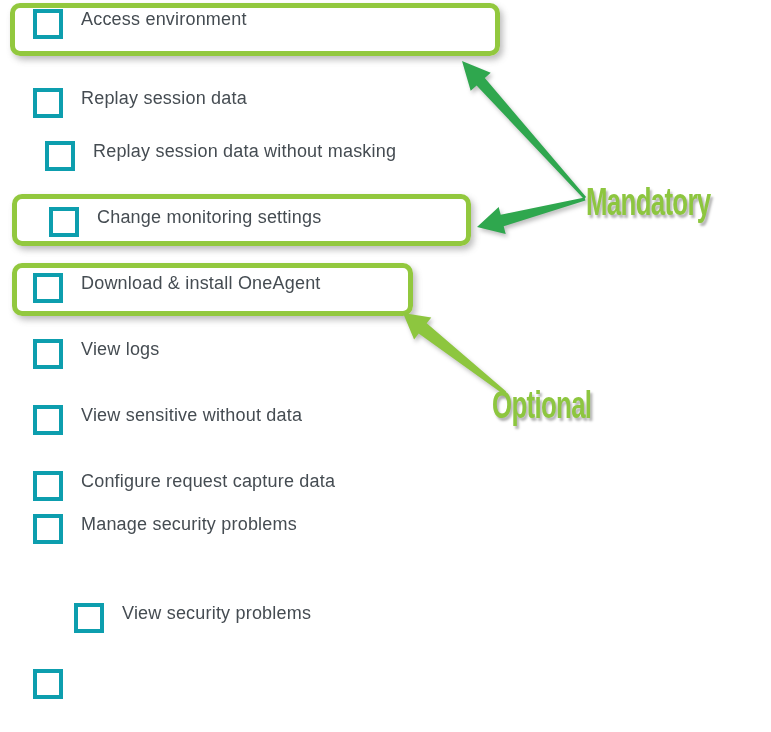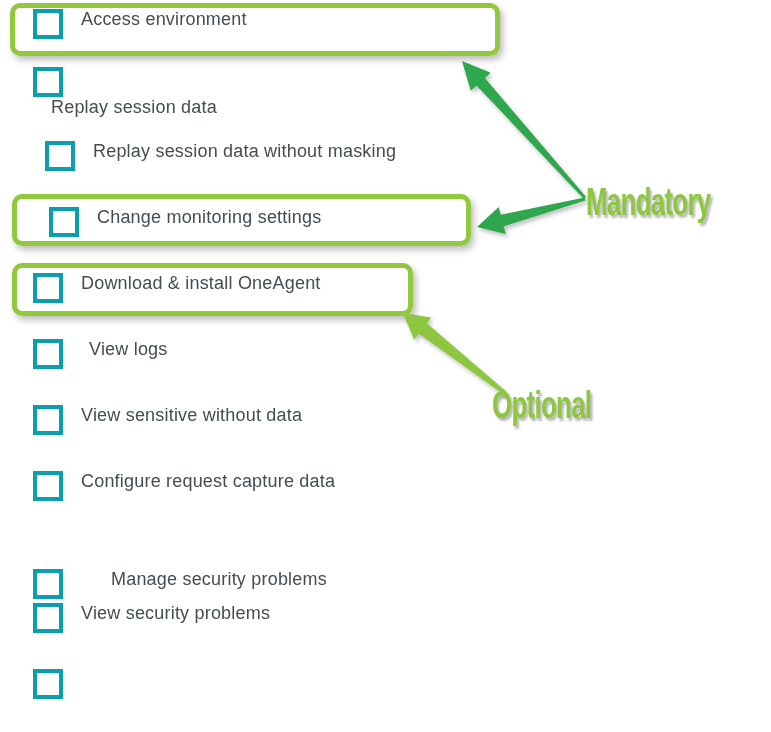--- a/index.html
+++ b/index.html
@@ -28,29 +28,29 @@
   }
   .lbl {
     margin-left: 18px;
     font-size: 18px;
     color: #454c52;
     letter-spacing: 0.2px;
     cursor: pointer;
     white-space: nowrap;
   }
   .r0  { top: 9px; }
-  .r1  { top: 67px; flex-direction: column; }
+  .r1  { top: 88px; }
   .r2  { top: 141px; padding-left: 12px; }
   .r3  { top: 207px; padding-left: 16px; }
   .r4  { top: 273px; }
-  .r5  { top: 339px; gap: 8px; }
+  .r5  { top: 339px; }
   .r6  { top: 405px; }
   .r7  { top: 471px; }
-  .r8  { top: 569px; gap: 30px; }
-  .r9  { top: 603px; }
+  .r8  { top: 514px; }
+  .r9  { top: 603px; margin-left: 41px; }
   .r10 { top: 669px; }
   
   .hl {
     position: absolute;
     box-sizing: border-box;
     border: 5px solid #92c83e;
     border-radius: 10px;
     box-shadow: 3px 4px 6px rgba(110,110,110,0.45);
     background: transparent;
     z-index: 1;

